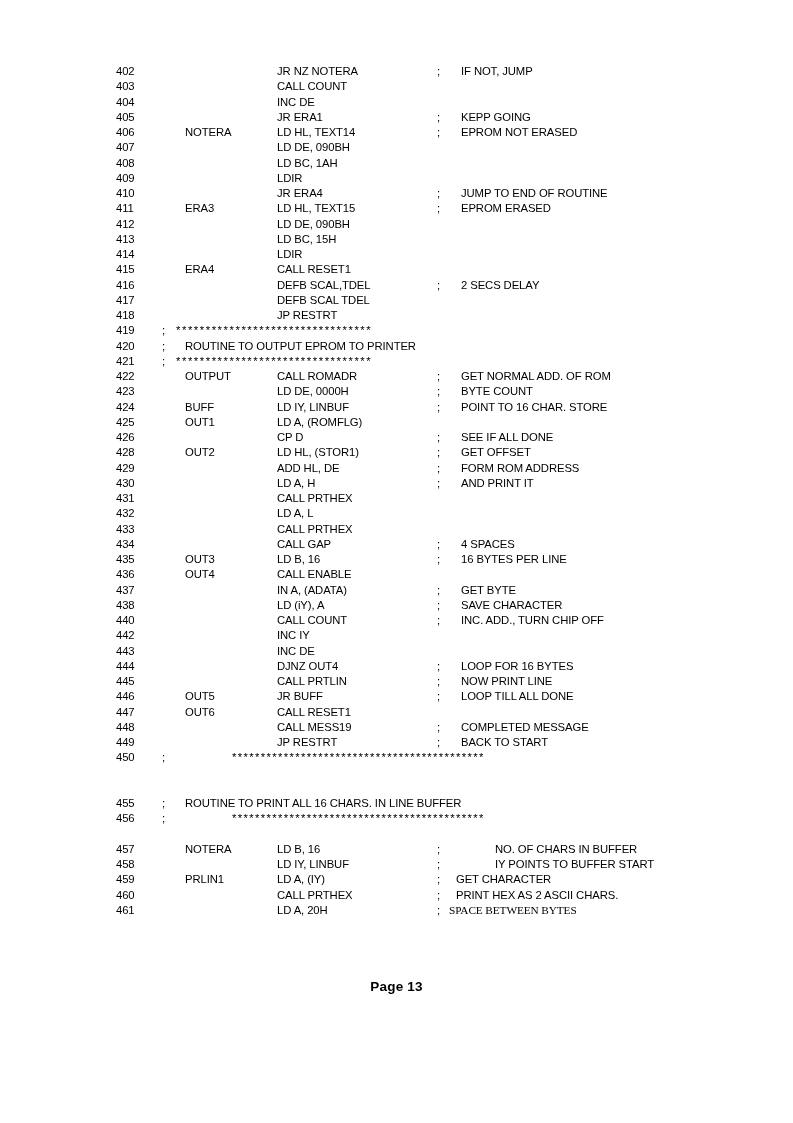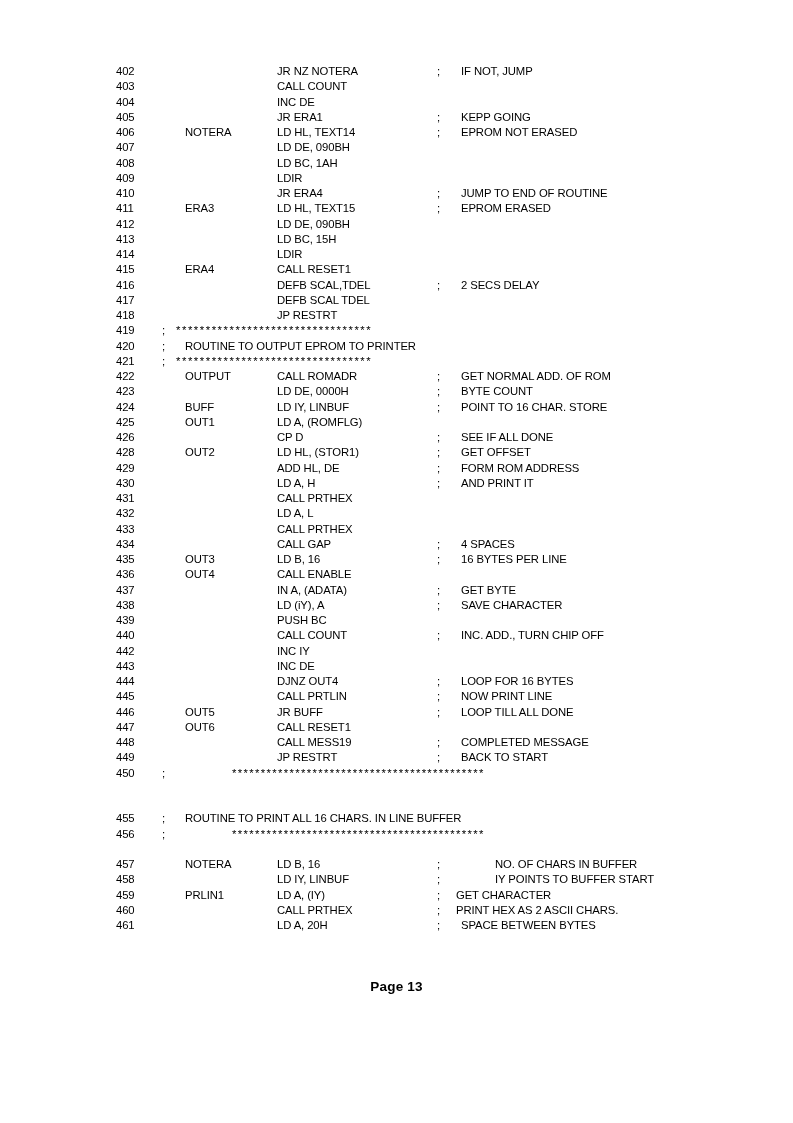--- a/index.html
+++ b/index.html
@@ -68,21 +68,21 @@
     font-size: 11.3px;
     letter-spacing: 1.55px;
   }
   .row.hdr.wide .c-stars {
     letter-spacing: 1.35px;
   }
 
   
   .row.cmt-in1 .c-cmt { left: 468px; margin-left: 27px; }
   .row.cmt-in2 .c-cmt { left: 456px; }
-  .row.cmt-in3 .c-cmt { left: 461px; }
+  .row.cmt-in3 .c-cmt { left: 449px; font-family: Liberation Serif, serif; }
 
   #footer {
     position: absolute;
     left: 0;
     top: 979px;
     width: 793px;
     text-align: center;
     font-size: 13.5px;
     font-weight: bold;
     letter-spacing: 0.2px;
@@ -278,24 +278,20 @@
         <span class="col c-semi">;</span>
         <span class="col c-cmt">GET BYTE</span>
       </div>
       <div class="row">
         <span class="col c-num">438</span>
         <span class="col c-instr">LD (iY), A</span>
         <span class="col c-semi">;</span>
         <span class="col c-cmt">SAVE CHARACTER</span>
       </div>
       <div class="row">
-        <span class="col c-num">439</span>
-        <span class="col c-instr">PUSH BC</span>
-      </div>
-      <div class="row">
         <span class="col c-num">440</span>
         <span class="col c-instr">CALL COUNT</span>
         <span class="col c-semi">;</span>
         <span class="col c-cmt">INC. ADD., TURN CHIP OFF</span>
       </div>
       <div class="row">
         <span class="col c-num">442</span>
         <span class="col c-instr">INC IY</span>
       </div>
       <div class="row">

